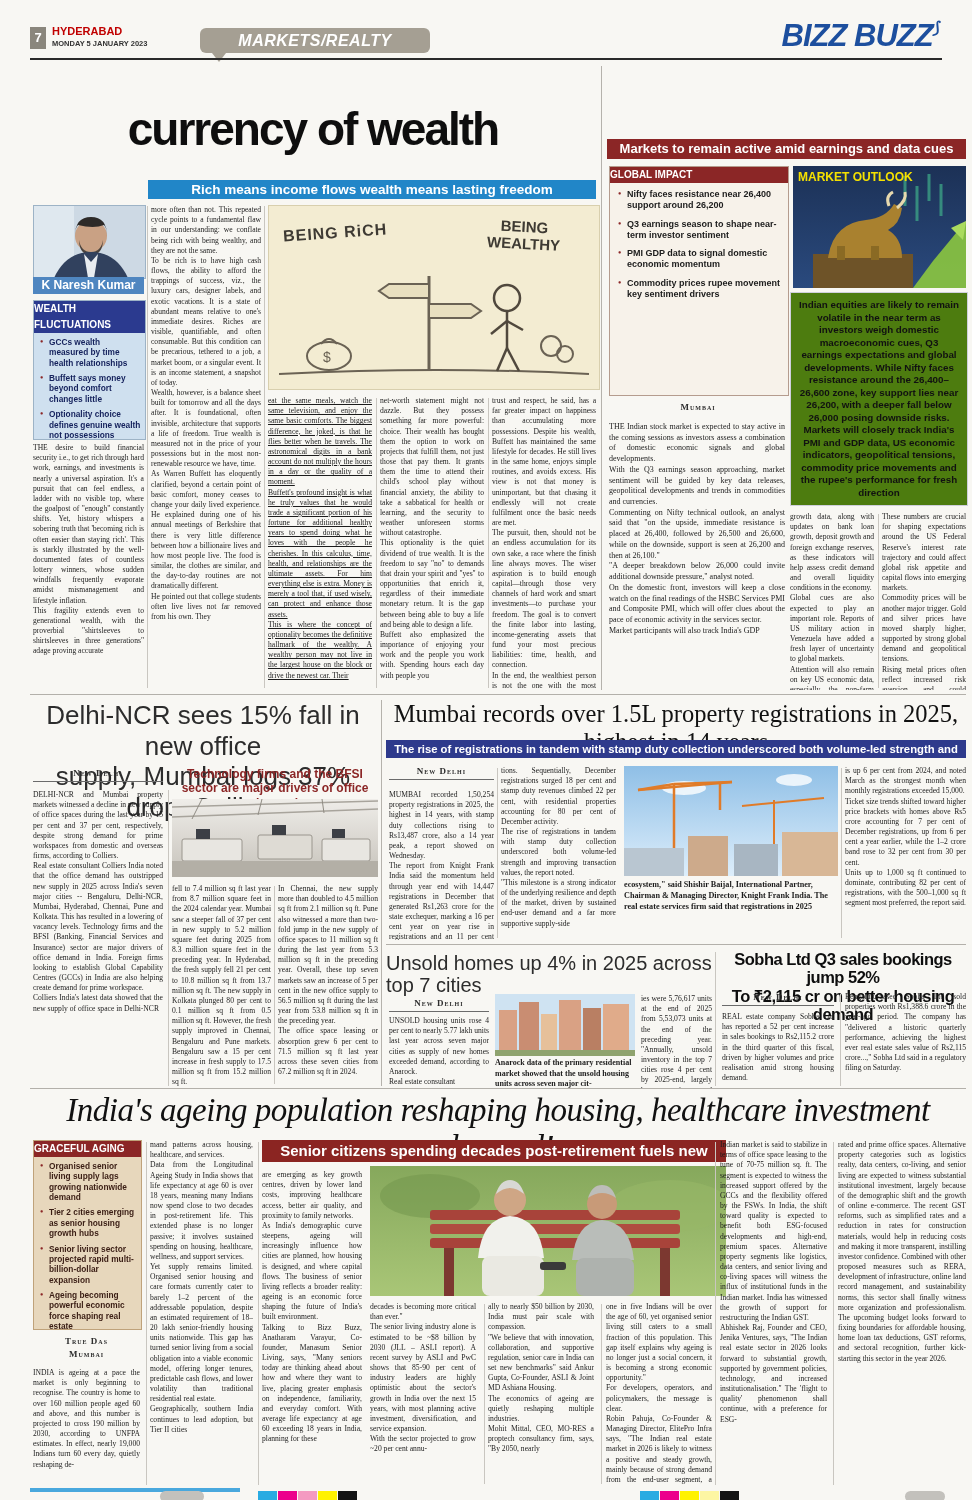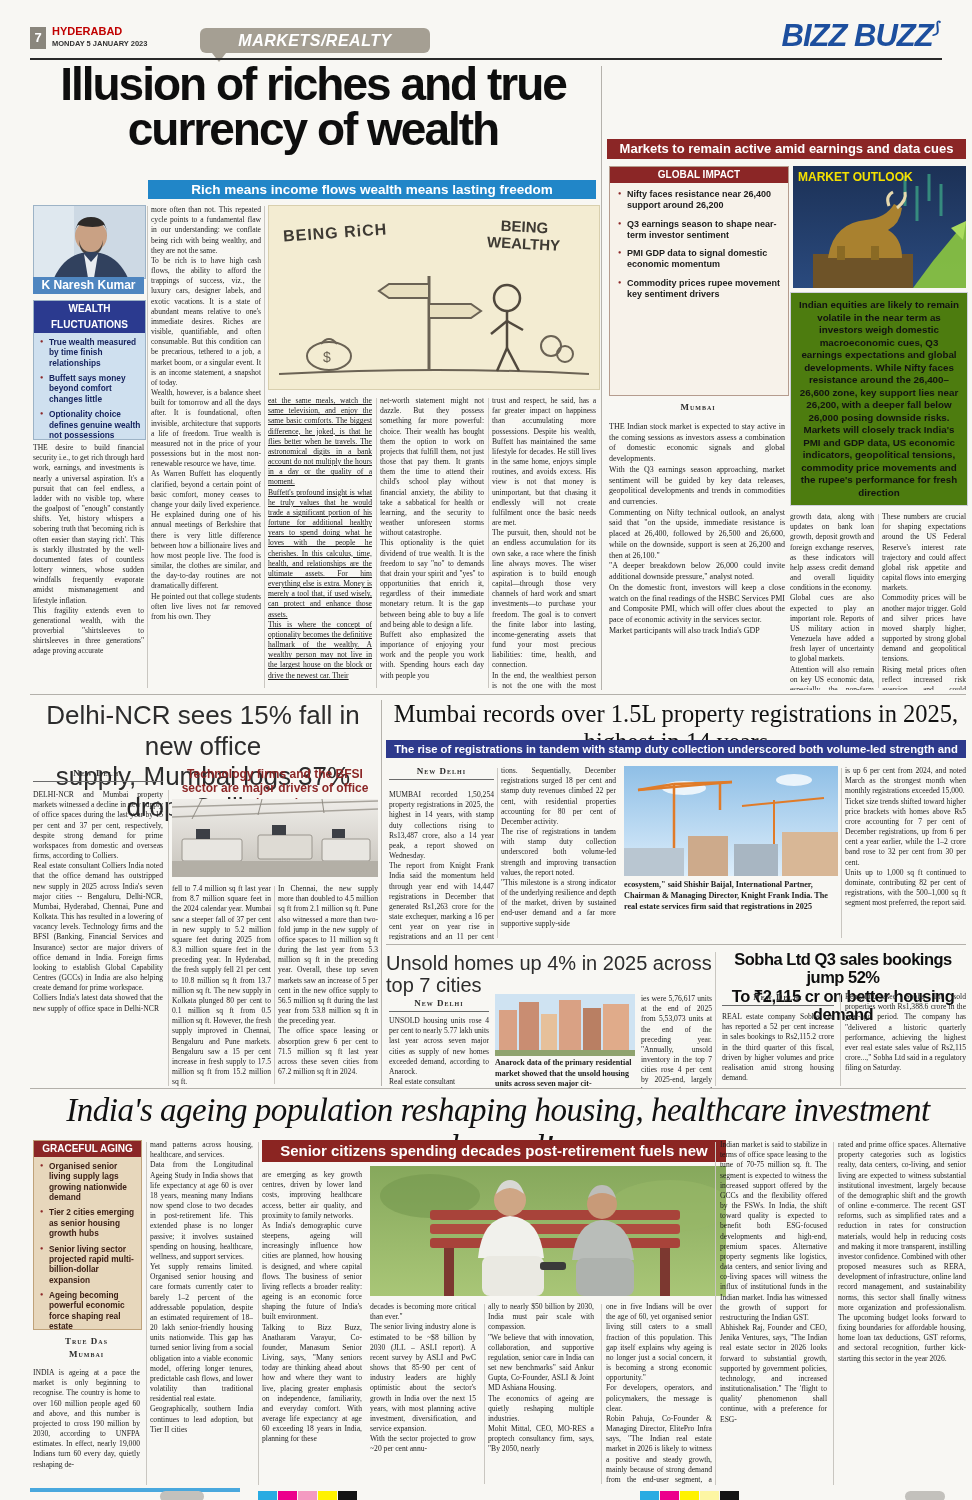--- a/index.html
+++ b/index.html
@@ -14,21 +14,21 @@
        text-align:center;overflow:hidden;}
   .dateline{position:absolute;font:700 9px "Liberation Serif",serif;font-variant:small-caps;
        letter-spacing:1px;text-align:center;color:#2e2e2e;}
   .dateline.rule{border-bottom:1px solid #6b6b6b;padding-bottom:3px;}
   .big-head{position:absolute;font-family:"Liberation Sans",sans-serif;font-weight:700;
        color:#0e0e0e;text-align:center;letter-spacing:-2px;}
   .serif-head{position:absolute;font-family:"Liberation Serif",serif;color:#111;}
   .light-head{position:absolute;font-family:"Liberation Sans",sans-serif;font-weight:400;
        color:#2c2c2c;text-align:center;}
   .infobox{position:absolute;overflow:hidden;border:1px solid #b9b2a6;}
-  .infobox .head{color:#fff;font:700 10px/16px "Liberation Sans",sans-serif;text-align:center;}
+  .infobox .head{color:#fff;font:700 10px/16px "Liberation Sans",sans-serif;text-align:left;}
   .infobox ul{margin:4px 4px 4px 6px;padding:0;list-style:none;}
   .infobox li{position:relative;padding-left:9px;margin-bottom:5px;
        font:700 8.3px/1.25 "Liberation Sans",sans-serif;}
   .infobox li:before{content:"●";position:absolute;left:0;top:1px;font-size:5.5px;}
   .caption-maroon{color:#8b2626;font:700 12px/1.2 "Liberation Sans",sans-serif;text-align:center;}
   .photo{position:absolute;overflow:hidden;}
   .photo svg{display:block;width:100%;height:100%;}
   .regmark{width:19px;height:13px;display:inline-block;margin-right:1px;}
 </style>
 </head>
@@ -39,42 +39,42 @@
   <div class="abs" style="left:30px;top:27px;width:16px;height:22px;background:#8a867c;color:#fff;font:700 13px/22px 'Liberation Sans',sans-serif;text-align:center;">7</div>
   <div class="abs" style="left:52px;top:25px;font:700 11px 'Liberation Sans',sans-serif;color:#c00000;">HYDERABAD</div>
   <div class="abs" style="left:52px;top:39px;font:700 7.5px 'Liberation Sans',sans-serif;color:#333;">MONDAY 5 JANUARY 2023</div>
   <div class="abs" style="left:200px;top:28px;width:230px;height:25px;background:#a59f93;border-radius:6px;">
     <div style="color:#fff;font:700 italic 16px/25px 'Liberation Sans',sans-serif;text-align:center;letter-spacing:0.5px;">MARKETS/REALTY</div>
     <div class="abs" style="left:12px;top:25px;width:0;height:0;border-left:7px solid transparent;border-right:7px solid transparent;border-top:9px solid #a59f93;"></div>
   </div>
   <div class="abs" style="right:34px;top:18px;font:700 italic 31px 'Liberation Sans',sans-serif;color:#1d4f9e;letter-spacing:-1px;"><span>BIZZ BUZZ</span><span style="font-size:16px;vertical-align:top;">⟆</span></div>
   <div class="hr" style="left:30px;top:58px;width:912px;height:2px;background:#2a2a2a;"></div>
 
-  <div class="big-head" style="left:30px;top:62px;width:566px;font-size:46px;line-height:0.98;"><span>Illusion of riches and true</span><br>
+  <div class="big-head" style="left:30px;top:62px;width:566px;font-size:46px;line-height:0.98;"><br>
        <span>currency of wealth</span></div>
 
   <div class="bar" style="left:148px;top:180px;width:448px;height:19px;background:#2186c8;font-size:13.5px;line-height:19px;">Rich means income flows wealth means lasting freedom</div>
 
   <div class="photo" style="left:33px;top:205px;width:111px;height:72px;border:1px solid #9db3c6;">
     <svg viewBox="0 0 111 72">
         <rect width="111" height="72" fill="#cdd9e4"></rect>
       <rect x="0" y="0" width="40" height="72" fill="#dfe8ef"></rect>
       <circle cx="57" cy="30" r="16" fill="#c9a184"></circle>
       <path d="M41,30 q0,-19 16,-19 q16,0 16,19 q0,-8 -3,-11 q-10,4 -26,0 q-3,3 -3,11z" fill="#2d2a28"></path>
       <path d="M45,34 q2,12 12,12 q10,0 12,-12 q0,14 -12,16 q-12,-2 -12,-16z" fill="#4a423c"></path>
       <path d="M20,72 q12,-26 37,-26 q25,0 37,26z" fill="#31415e"></path>
       <path d="M50,48 l7,8 l7,-8 l-4,24 h-6z" fill="#e8ecf0"></path>
     </svg>
   </div>
   <div class="bar" style="left:33px;top:277px;width:111px;height:17px;background:#4f86c0;font-size:12px;line-height:17px;">K Naresh Kumar</div>
 
   <div class="infobox" style="left:33px;top:300px;width:111px;height:138px;background:#cfe0ef;border-color:#9db3c6;">
     <div class="head" style="background:#2b3a8f;">WEALTH FLUCTUATIONS</div>
     <ul style="color:#14215c;">
-      <li>True wealth measured by time finish relationships</li>
+      <li>GCCs wealth measured by time health relationships</li>
       <li>Buffett says money beyond comfort changes little</li>
       <li>Optionality choice defines genuine wealth not possessions</li>
 
     </ul>
   </div>
 
   <div class="abs" style="left:268px;top:205px;width:330px;height:183px;background:#f3ecd2;border:1px solid #d8cfae;">
     <div class="abs" style="left:14px;top:18px;font:700 16px 'Liberation Sans',sans-serif;color:#3e3a33;transform:rotate(-4deg);letter-spacing:1px;">BEING RiCH</div>
     <div class="abs" style="left:200px;top:12px;width:110px;text-align:center;font:700 15px 'Liberation Sans',sans-serif;color:#3e3a33;transform:rotate(3deg);">BEING WEALTHY</div>
     <svg class="abs" style="left:0;top:0;" width="330" height="183" viewBox="0 0 330 183">

